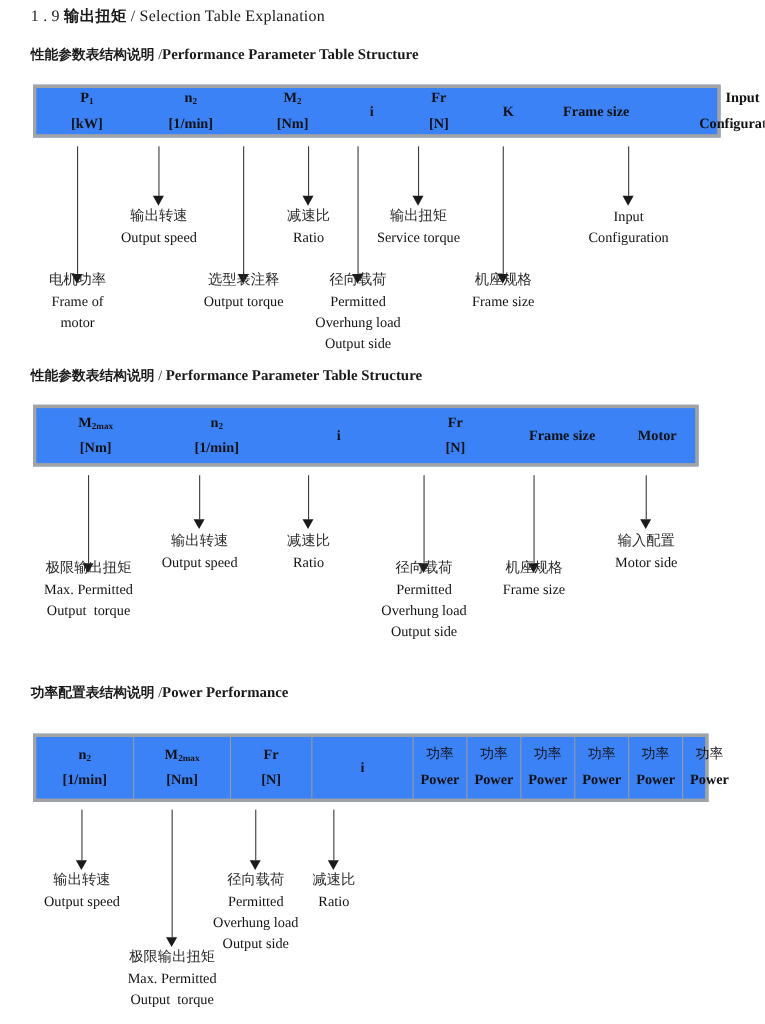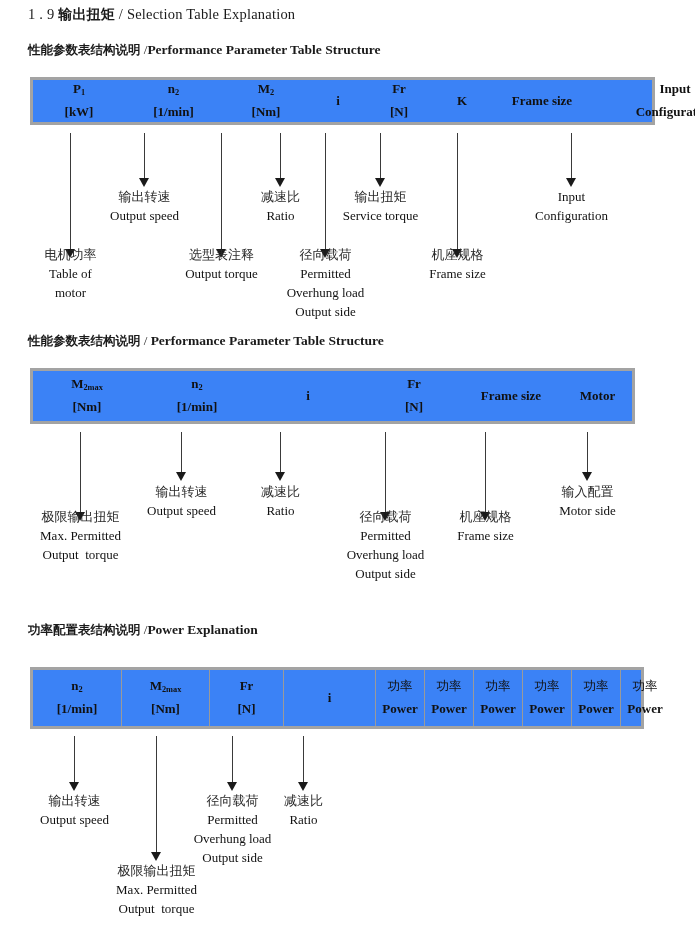--- a/index.html
+++ b/index.html
@@ -71,21 +71,21 @@
     font-family: "Liberation Serif", serif;
     font-weight: bold;
     font-size: 13px;
     line-height: 1.75;
     text-align: center;
     color: #111;
   }
   .tbl.ruled .cell + .cell { border-left: 1px solid #9a9a9a; }
   .cell .ln { white-space: nowrap; }
   .cell .cjkline {
-    font-family: Liberation Sans, sans-serif;
+    font-family: Liberation Mono, monospace;
     font-weight: normal;
     font-size: 12.5px;
   }
   sub {
     font-size: 0.64em;
     vertical-align: -0.22em;
     font-weight: bold;
   }
 
   
@@ -205,21 +205,21 @@
   <div class="shaft" style="height:116px"></div>
     <div class="head" style="top:116px"></div>
 </div>
 <div class="arrow" style="left:566px; top:133px; height:54px;">
   <div class="shaft" style="height:45px"></div>
     <div class="head" style="top:45px"></div>
 </div>
 
 <div class="note" style="left:0px; top:246px; width:141px;">
     <span class="cjk">电机功率</span>
-    <span class="en" style="white-space: pre;">Table of</span>
+    <span class="en" style="white-space: pre;">Frame of</span>
     <span class="en" style="white-space: pre;">motor</span>
   </div>
 <div class="note" style="left:74px; top:188px; width:141px;">
     <span class="cjk">输出转速</span>
     <span class="en" style="white-space: pre;">Output speed</span>
   </div>
 <div class="note" style="left:151px; top:246px; width:141px;">
     <span class="cjk">选型表注释</span>
     <span class="en" style="white-space: pre;">Output torque</span>
   </div>
@@ -324,21 +324,21 @@
     <span class="cjk">机座规格</span>
     <span class="en" style="white-space: pre;">Frame size</span>
   </div>
 <div class="note" style="left:517px; top:483px; width:141px;">
     <span class="cjk">输入配置</span>
     <span class="en" style="white-space: pre;">Motor side</span>
   </div>
 
 <div class="sec-heading" style="top:622px">
   <span class="cjk">功率配置表结构说明</span>
-  <span class="sep">/</span><span class="en">Power Explanation</span>
+  <span class="sep">/</span><span class="en">Power Performance</span>
 </div>
 
 <div class="tbl ruled" id="tbl3" style="left:30px; top:667px; width:614px; height:62px;">
     <div class="cell" style="flex: 0 0 88px;">
       <div class="ln">n<sub>2</sub></div>
       <div class="ln">[1/min]</div>
     </div>
     <div class="cell" style="flex: 0 0 88px;">
       <div class="ln">M<sub>2max</sub></div>
       <div class="ln">[Nm]</div>

